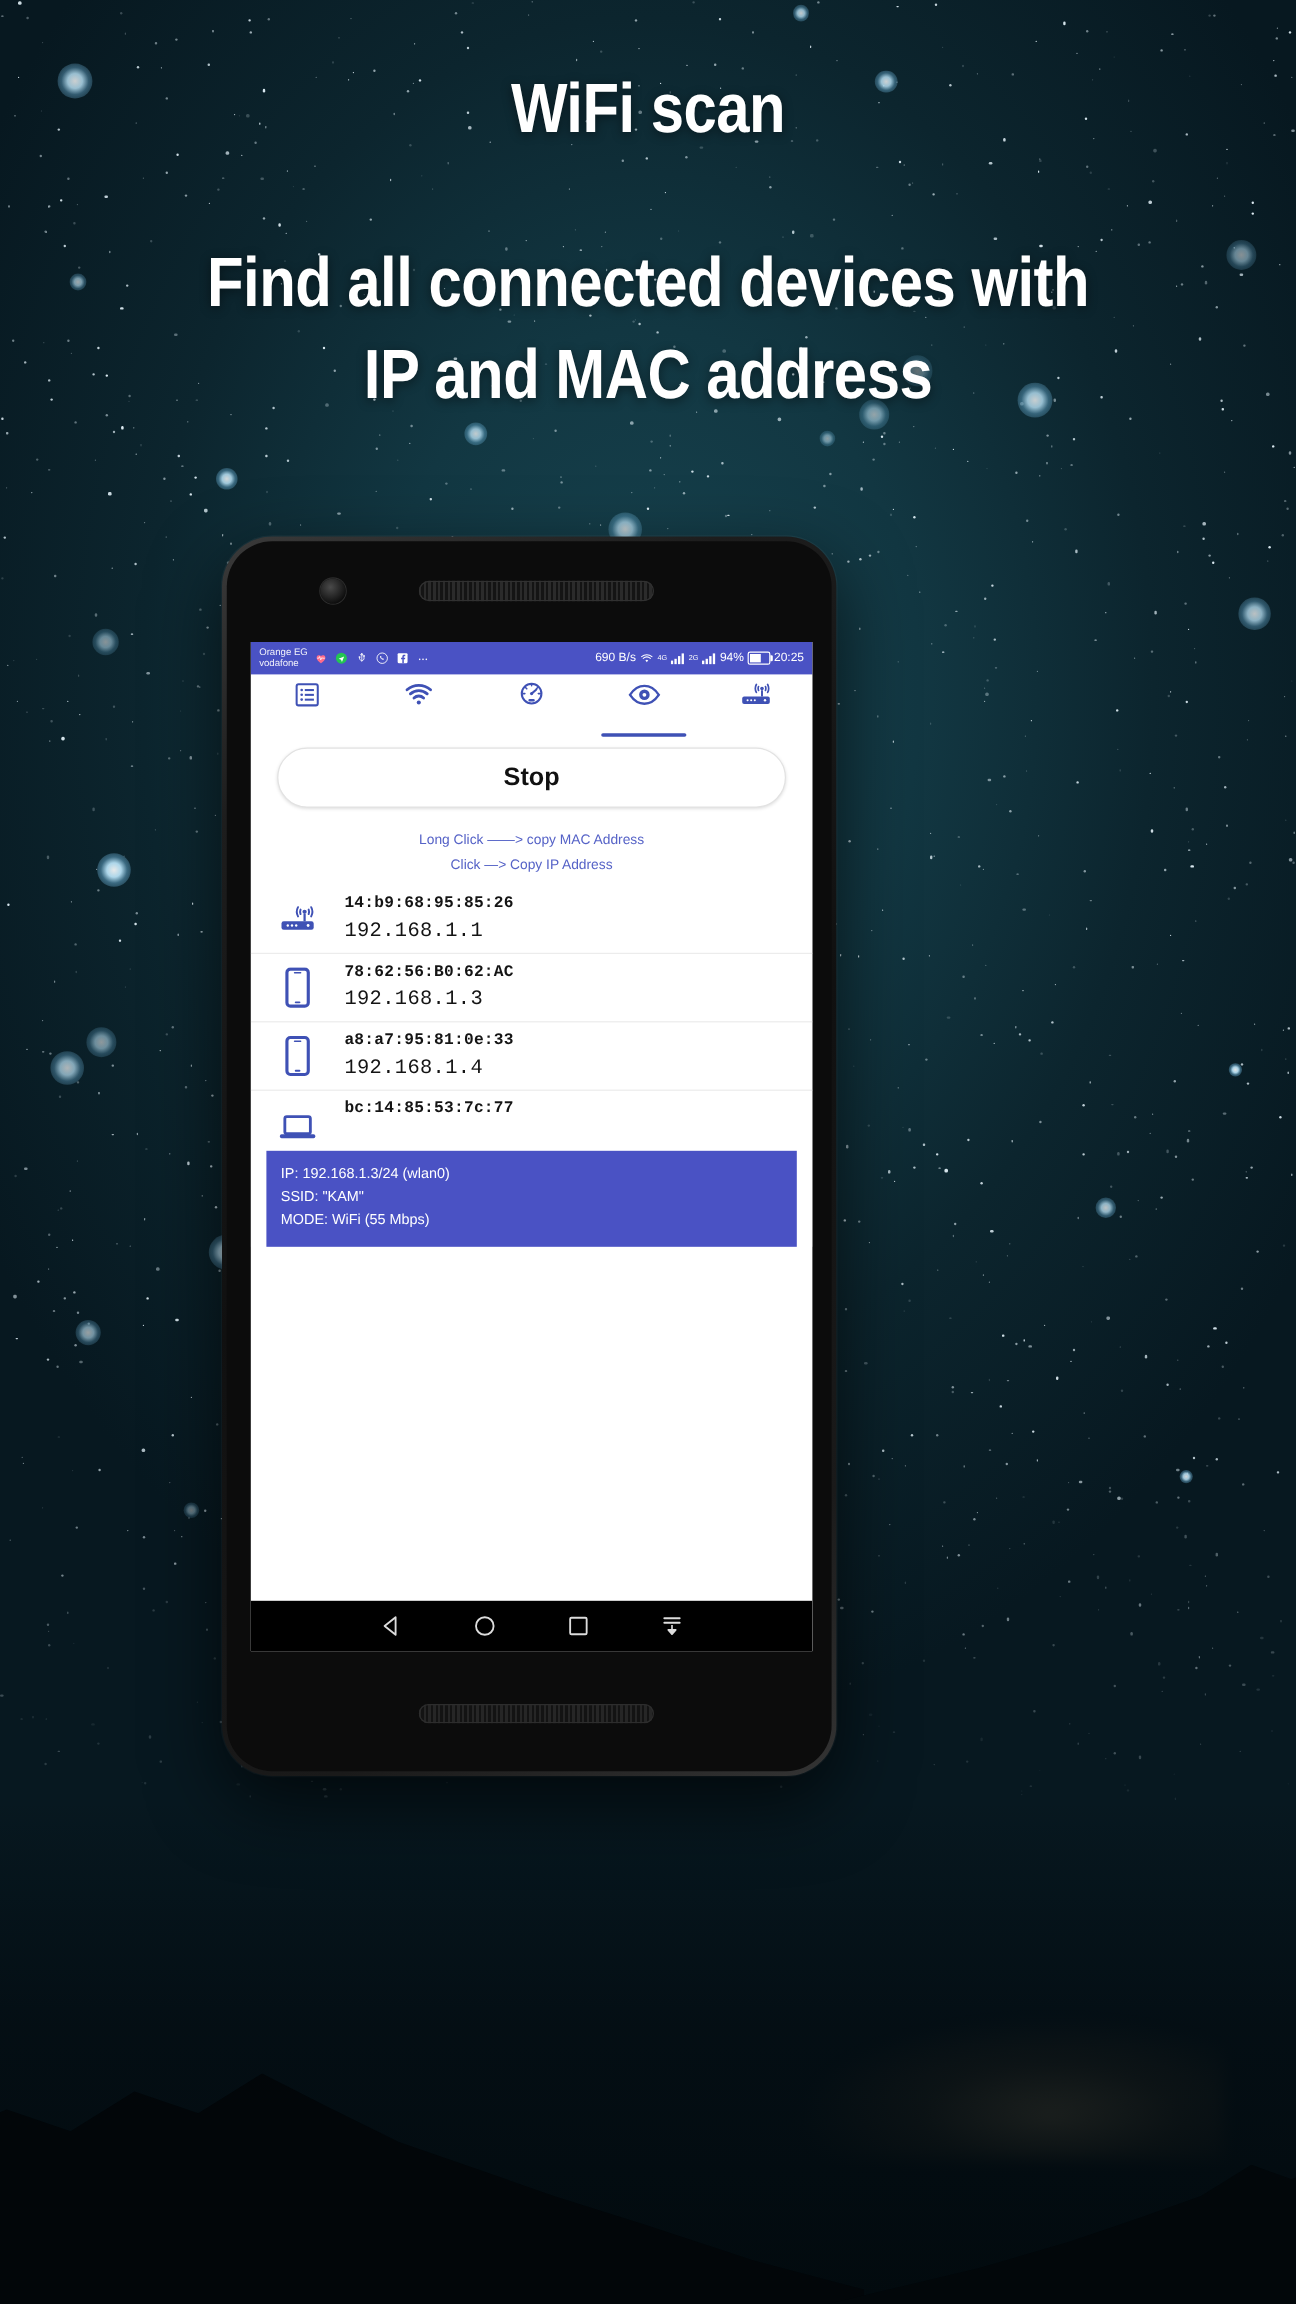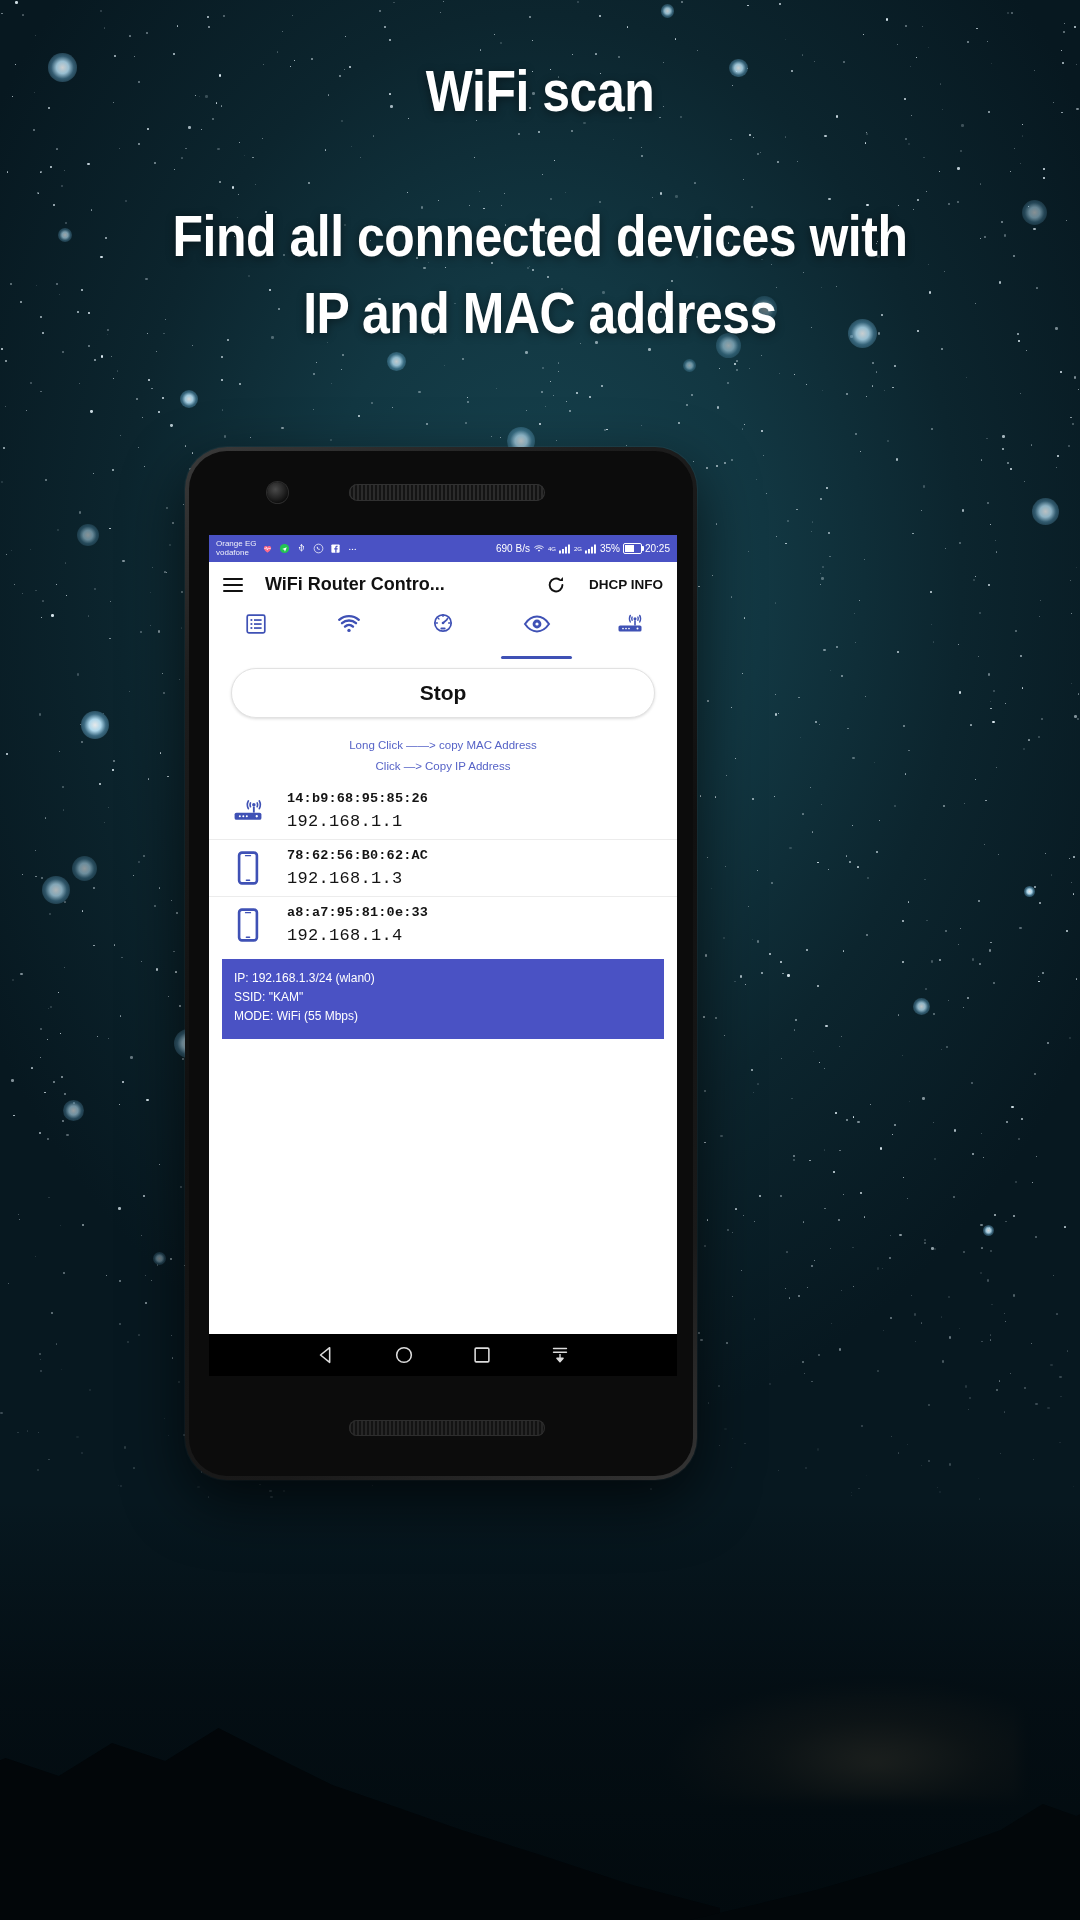--- a/index.html
+++ b/index.html
@@ -1779,43 +1779,28 @@
               <rect x="8" y="3" width="2.6" height="9" fill="#fff"></rect>
               <rect x="12" y="0" width="2.6" height="12" fill="#fff"></rect>
             </svg>
           <span class="sb-sup">2G</span>
           <svg class="sig" width="12" height="10" viewBox="0 0 16 12">
               <rect x="0" y="8" width="2.6" height="4" fill="#fff"></rect>
               <rect x="4" y="6" width="2.6" height="6" fill="#fff"></rect>
               <rect x="8" y="3" width="2.6" height="9" fill="#fff"></rect>
               <rect x="12" y="0" width="2.6" height="12" fill="#fff"></rect>
             </svg>
-          <span>35%</span>
+          <span>94%</span>
           <span class="batt">
               <span class="chg"></span>
             </span>
           <span>20:25</span>
         </div>
       </div>
 
-      <div class="appbar">
-        <div class="hamburger">
-          <span></span>
-            <span></span>
-            <span></span>
-        </div>
-        <div class="appbar-title">WiFi Router Contro...</div>
-        <div class="refresh-btn">
-          <svg width="22" height="22" viewBox="0 0 24 24">
-            <path d="M19 12a7 7 0 11-3.2-5.9" stroke="#111" stroke-width="2.1" fill="none" stroke-linecap="round"></path>
-            <path d="M19.6 3.4v4.3h-4.3z" fill="#111"></path>
-          </svg>
-        </div>
-        <div class="dhcp">DHCP INFO</div>
-      </div>
 
       <div class="tabs">
         <div class="tab">
           <svg width="24" height="24" viewBox="0 0 24 24">
             <rect x="3.2" y="3.2" width="17.6" height="17.6" rx="1.6" fill="none" stroke="#3f51b5" stroke-width="1.7"></rect>
             <circle cx="7.4" cy="8" r="1.1" fill="#3f51b5"></circle>
               <rect x="10" y="7.2" width="7.6" height="1.7" fill="#3f51b5"></rect>
             <circle cx="7.4" cy="12" r="1.1" fill="#3f51b5"></circle>
               <rect x="10" y="11.2" width="7.6" height="1.7" fill="#3f51b5"></rect>
             <circle cx="7.4" cy="16" r="1.1" fill="#3f51b5"></circle>
@@ -1920,20 +1905,31 @@
                 <rect x="5.6" y="3.1" width="4.8" height="0.9" rx="0.45" fill="#3f51b5"></rect>
                 <rect x="6.2" y="21.8" width="3.6" height="1.2" rx="0.6" fill="#3f51b5"></rect>
               </svg>
             </div>
             <div class="dev-txt">
               <div class="mac">a8:a7:95:81:0e:33</div>
               <div class="ip">192.168.1.4</div>
             </div>
           </div>
 
+          <div class="dev-row clipped">
+            <div class="dev-ico">
+              <svg width="34" height="26" viewBox="0 0 28 22">
+                <rect x="5" y="3" width="18" height="12" rx="1.4" fill="none" stroke="#3f51b5" stroke-width="2"></rect>
+                <rect x="1.5" y="15.4" width="25" height="2.8" rx="1.2" fill="#3f51b5"></rect>
+              </svg>
+            </div>
+            <div class="dev-txt">
+              <div class="mac">bc:14:85:53:7c:77</div>
+            </div>
+          </div>
 
         </div>
 
         <div class="infobox">
           <div class="infoline">IP: 192.168.1.3/24 (wlan0)</div>
           <div class="infoline">SSID: "KAM"</div>
           <div class="infoline">MODE: WiFi (55 Mbps)</div>
         </div>
       </div>
 

